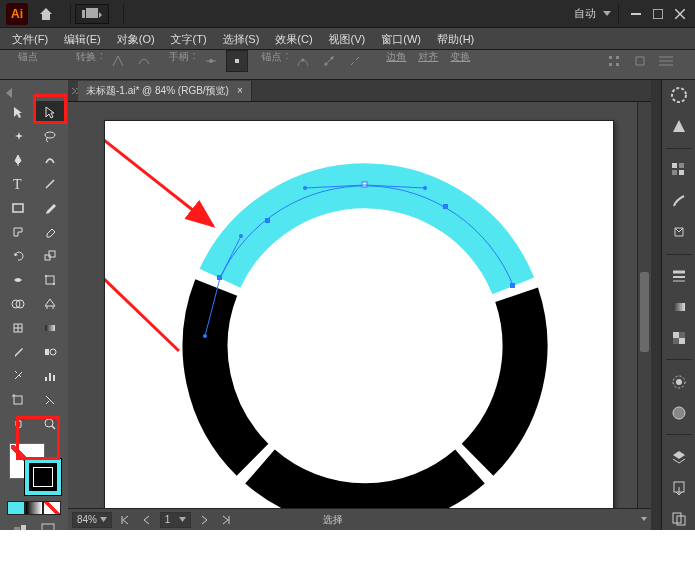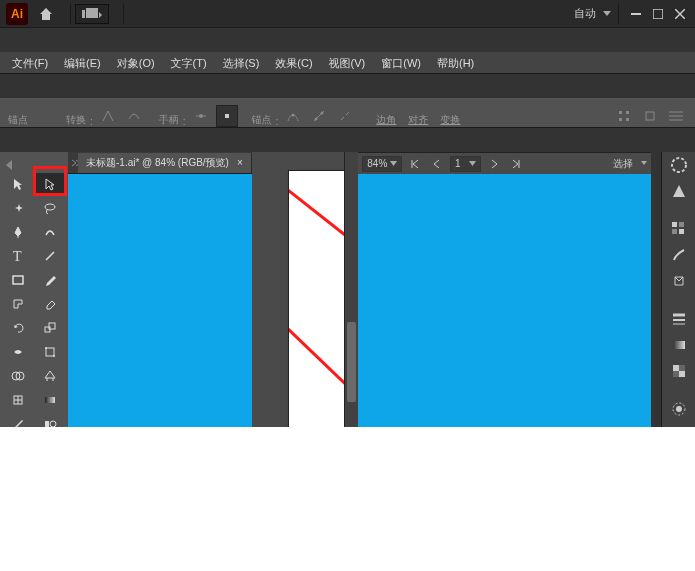--- a/index.html
+++ b/index.html
@@ -1,54 +1,54 @@
 <!DOCTYPE html>
 <html><head>
   <meta charset="utf-8">
   <style>
     * { box-sizing: border-box; margin: 0; padding: 0; }
     body { font-family: "Microsoft YaHei", "微软雅黑", sans-serif; font-size: 11px; color: #ccc; overflow: hidden; }
-    .app { width: 695px; height: 427px; background: #333; display: flex; flex-direction: column; position: relative; gap: 24px; }
+    .app { width: 695px; height: 530px; background: #333; display: flex; flex-direction: column; position: relative; }
     
     
     .titlebar { height: 28px; background: #2a2a2a; display: flex; align-items: center; padding: 0 6px; border-bottom: 1px solid #1a1a1a; }
     .app-icon { width: 22px; height: 22px; background: #310000; color: #ff7f00; display: flex; align-items: center; justify-content: center; font-weight: bold; font-size: 12px; border-radius: 3px; margin-right: 10px; }
     .home-icon { width: 16px; height: 16px; margin-right: 12px; cursor: pointer; }
     .workspace-sw { width: 34px; height: 20px; background: #252525; border: 1px solid #111; margin-right: 10px; display:flex;align-items:center;justify-content:center; }
     .divider-v { width: 1px; height: 20px; background: #1a1a1a; margin: 0 4px; }
     .spacer { flex: 1; }
     .auto-label { margin-right: 4px; }
     .dropdown-sm { width: 14px; height: 14px; display:inline-flex;align-items:center;justify-content:center; }
     .search-box { width: 150px; height: 18px; background: #3a3a3a; border: 1px solid #222; margin: 0 8px; display: flex; align-items: center; padding: 0 3px; color: #666; font-size: 10px; }
     .search-box svg { margin-right: 3px; }
     .win-btn { width: 18px; height: 16px; margin-left: 4px; display: flex; align-items: center; justify-content: center; cursor: pointer; }
     
     
     .menubar { height: 22px; background: #444; display: flex; align-items: center; padding: 0 4px; border-bottom: 1px solid #1a1a1a; }
     .menu-item { padding: 0 8px; cursor: pointer; font-size: 11px; color: #ddd; line-height: 22px; }
     
     
-    .controlbar { height: 30px; background: #525252; display: flex; align-items: flex-end; padding: 0 8px; border-bottom: 1px solid #1a1a1a; font-size: 10px; color: #888; gap: 4px; }
+    .controlbar { height: 30px; background: #525252; display: flex; align-items: flex-start; padding: 0 18px; border-bottom: 1px solid #1a1a1a; font-size: 10px; color: #888; gap: 4px; }
     .cb-label { color: #999; }
     .cb-btn { width: 22px; height: 22px; display: flex; align-items: center; justify-content: center; border: 1px solid transparent; cursor: pointer; }
     .cb-btn.active { background: #333; border-color: #222; }
     .cb-txt { color: #999; padding: 0 4px; text-decoration: underline; }
     
     
     .body { flex: 1; display: flex; overflow: hidden; }
     
     
     .toolbar { width: 68px; background: #535353; padding: 3px 0; position: relative; }
     .tb-grid { display: grid; grid-template-columns: 30px 30px; gap: 2px 2px; justify-content: center; }
     .tb-cell { width: 30px; height: 22px; display: flex; align-items: center; justify-content: center; cursor: pointer; position: relative; }
     .tb-cell svg { display:block; }
     .highlight-box { position: absolute; border: 3px solid #ff1a1a; pointer-events: none; }
     
     
-    .doc-area { flex: 1; display: flex; background: #0ea5e9; }
+    .doc-area { flex: 1; display: flex; flex-direction: column; background: #fdba74; }
     .tabbar { height: 22px; background: #3a3a3a; display: flex; align-items: center; border-bottom: 1px solid #1a1a1a; }
     .tabbar-expand { width: 10px; height: 22px; display:flex;align-items:center;justify-content:center;padding-left:4px; }
     .doc-tab { background: #525252; padding: 0 8px; height: 20px; display: flex; align-items: center; font-size: 10px; color: #ddd; border-right:1px solid #2a2a2a; }
     .doc-tab .close { margin-left: 8px; cursor: pointer; }
     
     .canvas-wrap { flex: 1; display: flex; overflow: hidden; }
     .canvas-scroll { flex: 1; position: relative; background: #4a4a4a; }
     .artboard { position: absolute; left: 36px; top: 18px; width: 510px; height: 420px; background: #fff; border: 1px solid #222; box-shadow: 2px 2px 4px rgba(0,0,0,.4); }
     .canvas-svg { width: 510px; height: 420px; }
     .vscroll { width: 14px; background: #424242; border-left: 1px solid #222; position: relative; }

